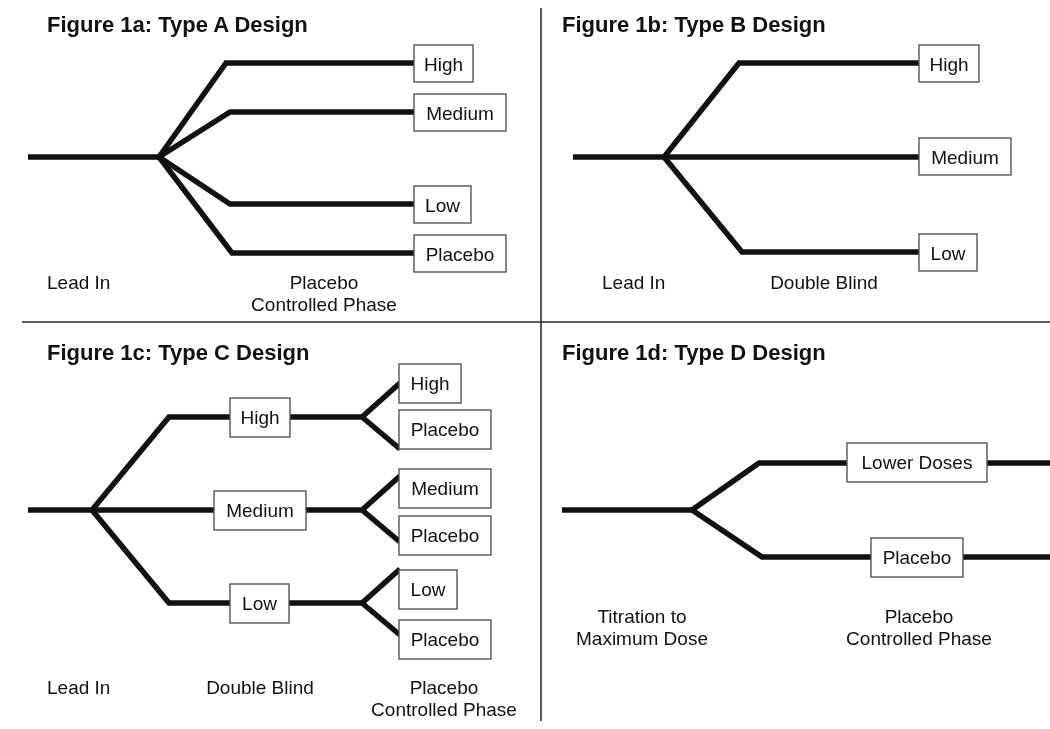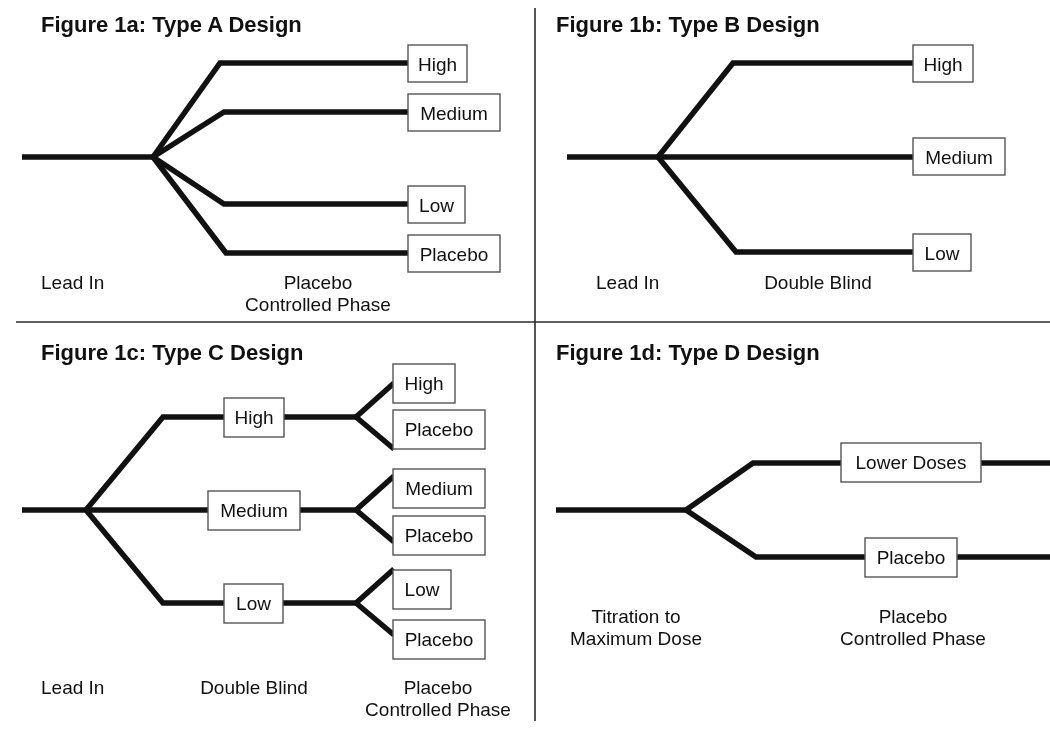--- a/index.html
+++ b/index.html
@@ -10,21 +10,21 @@
   body {
     width: 1050px;
     height: 729px;
     position: relative;
     font-family: "Liberation Sans", sans-serif;
     color: #000000;
     overflow: hidden;
   }
   #figure-root {
     position: absolute;
-    left: 8px;
+    left: 14px;
     top: 0;
     width: 1028px;
     height: 729px;
   }
   svg.figure-canvas {
     display: block;
     width: 1050px;
     height: 729px;
   }
   .panel-title {

